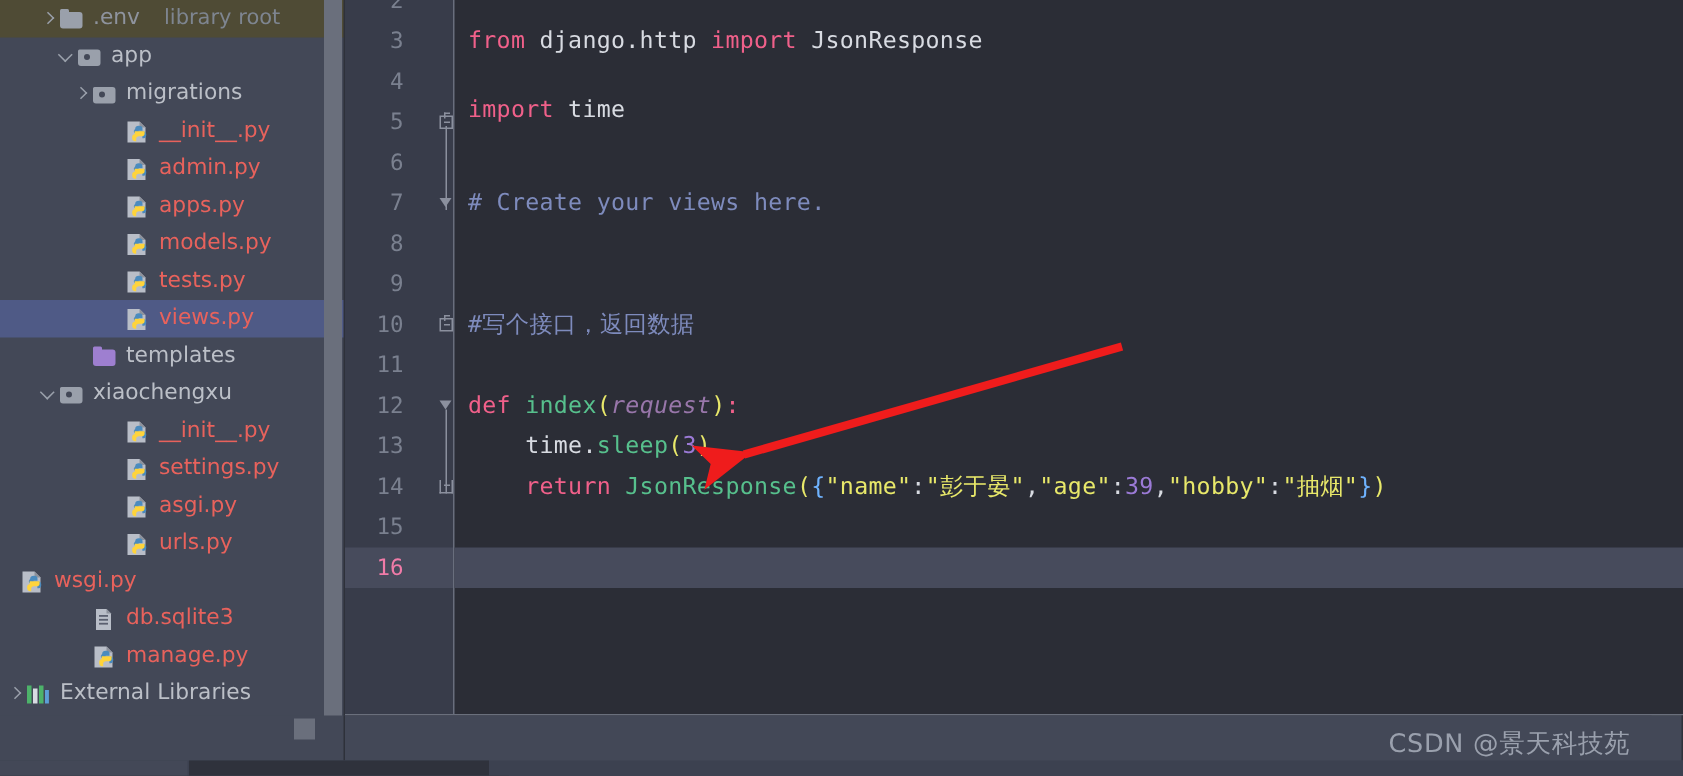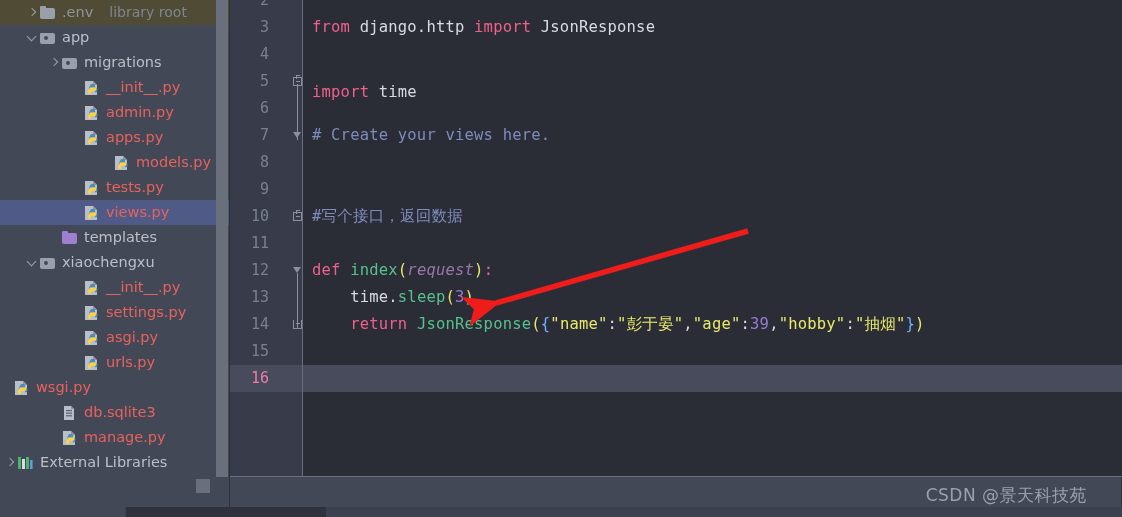--- a/index.html
+++ b/index.html
@@ -353,21 +353,21 @@
 <div id="app">
 
   <div id="sidebar">
     <div id="tree-rows">
         <div class="tree-row excluded" style="padding-left: 26px;">
           <span class="chev right"></span>
           <span class="ico folder-grey"></span>
           <span class="tree-label dim">.env</span>
           <span class="tree-hint">library root</span>
         </div>
-        <div class="tree-row" style="padding-left: 26px;">
+        <div class="tree-row" style="padding-left: 38px;">
           <span class="chev down"></span>
           <span class="ico folder-mod"></span>
           <span class="tree-label">app</span>
         </div>
         <div class="tree-row" style="padding-left: 48px;">
           <span class="chev right"></span>
           <span class="ico folder-mod"></span>
           <span class="tree-label">migrations</span>
         </div>
         <div class="tree-row" style="padding-left: 70px;">
@@ -402,21 +402,21 @@
             <svg width="17" height="16" viewBox="0 0 17 16">
               <path d="M2 1 h8 l4 4 v10 h-12 z" fill="#b9bec8"></path>
               <path d="M10 1 l4 4 h-4 z" fill="#8d929c"></path>
               <path d="M7.2 5.6 c0-1 .7-1.7 2.4-1.7 s2.4.6 2.4 1.7 v1.6 h-2.6 v.5 h3.4 c1 0 1.7.7 1.7 2.2 s-.6 2.3-1.7 2.3 h-.9 v-1.5 c0-1-.7-1.7-1.8-1.7 h-2.3 c-.9 0-1.6-.6-1.6-1.6 z" fill="#4b8bbe"></path>
               <path d="M9.6 13.9 c1.6 0 2.4-.6 2.4-1.7 v-1.6 h-2.6 v-.5 h3.3" fill="none"></path>
               <path d="M5.6 8.9 c-1 0-1.7.7-1.7 2.2 s.6 2.4 1.7 2.4 h1 v-1.6 c0-1 .7-1.7 1.8-1.7 h2.2 c.9 0 1.6-.7 1.6-1.6 v-1.7 h-6.6 z" fill="#ffd43b" transform="translate(1.2,0.6)"></path>
             </svg>
           </span>
           <span class="tree-label py">apps.py</span>
         </div>
-        <div class="tree-row" style="padding-left: 100px;">
+        <div class="tree-row" style="padding-left: 70px;">
           <span class="chev"></span>
           <span class="ico py">
             <svg width="17" height="16" viewBox="0 0 17 16">
               <path d="M2 1 h8 l4 4 v10 h-12 z" fill="#b9bec8"></path>
               <path d="M10 1 l4 4 h-4 z" fill="#8d929c"></path>
               <path d="M7.2 5.6 c0-1 .7-1.7 2.4-1.7 s2.4.6 2.4 1.7 v1.6 h-2.6 v.5 h3.4 c1 0 1.7.7 1.7 2.2 s-.6 2.3-1.7 2.3 h-.9 v-1.5 c0-1-.7-1.7-1.8-1.7 h-2.3 c-.9 0-1.6-.6-1.6-1.6 z" fill="#4b8bbe"></path>
               <path d="M9.6 13.9 c1.6 0 2.4-.6 2.4-1.7 v-1.6 h-2.6 v-.5 h3.3" fill="none"></path>
               <path d="M5.6 8.9 c-1 0-1.7.7-1.7 2.2 s.6 2.4 1.7 2.4 h1 v-1.6 c0-1 .7-1.7 1.8-1.7 h2.2 c.9 0 1.6-.7 1.6-1.6 v-1.7 h-6.6 z" fill="#ffd43b" transform="translate(1.2,0.6)"></path>
             </svg>
           </span>
@@ -611,21 +611,21 @@
         <div class="fold end" style="top: 318px;">
           <span class="box"></span>
         </div>
       </div>
     <div id="gutter-line"></div>
     <div id="editor-layers">
         <div class="cur-line-hl" style="top: 365px;"></div>
         <div class="code" style="top: -13px;"></div>
         <div class="code" style="top: 14px;"><span class="kw">from </span><span class="mod">django.http </span><span class="kw">import </span><span class="cls">JsonResponse</span></div>
         <div class="code" style="top: 41px;"></div>
-        <div class="code" style="top: 79px; text-align: right;"><span class="kw">import </span><span class="mod">time</span></div>
+        <div class="code" style="top: 60px; text-align: right;"><span class="kw">import </span><span class="mod">time</span></div>
         <div class="code" style="top: 95px;"></div>
         <div class="code" style="top: 122px;"><span class="cmt"># Create your views here.</span></div>
         <div class="code" style="top: 149px;"></div>
         <div class="code" style="top: 176px;"></div>
         <div class="code" style="top: 203px;"><span class="cmt">#写个接口，返回数据</span></div>
         <div class="code" style="top: 230px;"></div>
         <div class="code" style="top: 257px;"><span class="kw">def </span><span class="fn">index</span><span class="brace1">(</span><span class="par">request</span><span class="brace1">)</span><span class="kw">:</span></div>
         <div class="code" style="top: 284px;"><span class="mod">    time</span><span class="punc">.</span><span class="fn">sleep</span><span class="brace1">(</span><span class="num">3</span><span class="brace1">)</span></div>
         <div class="code" style="top: 311px;"><span class="punc">    </span><span class="kw">return </span><span class="fn">JsonResponse</span><span class="brace1">(</span><span class="brace2">{</span><span class="str">"name"</span><span class="punc">:</span><span class="str">"彭于晏"</span><span class="punc">,</span><span class="str">"age"</span><span class="punc">:</span><span class="num">39</span><span class="punc">,</span><span class="str">"hobby"</span><span class="punc">:</span><span class="str">"抽烟"</span><span class="brace2">}</span><span class="brace1">)</span></div>
         <div class="code" style="top: 338px;"></div>

